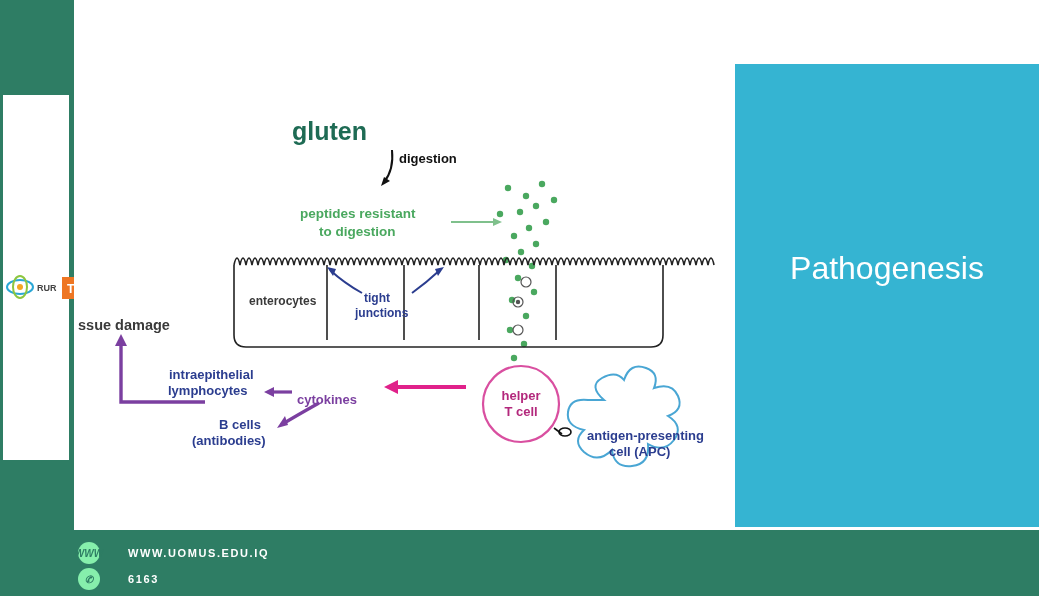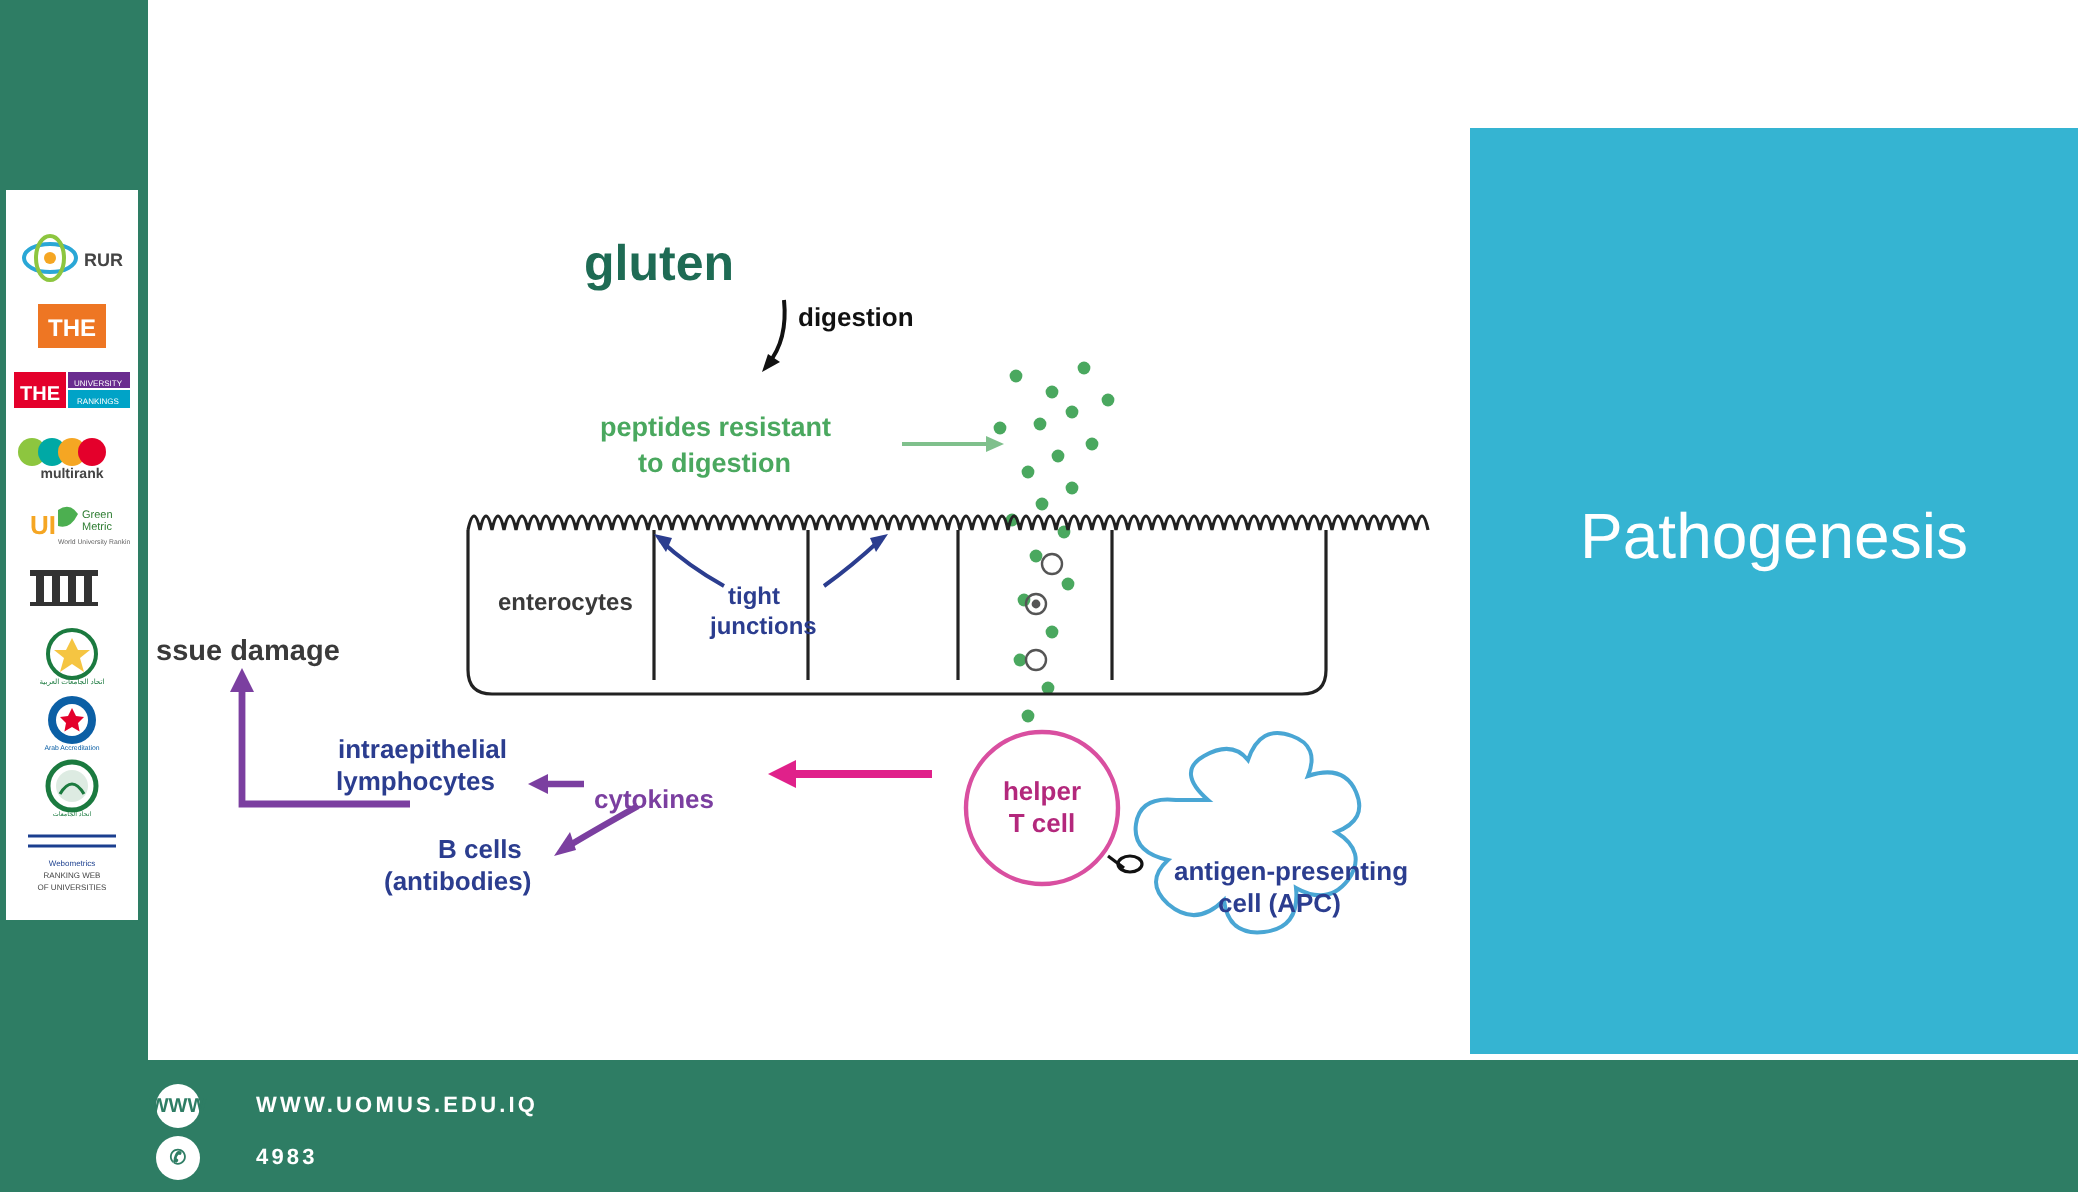--- a/index.html
+++ b/index.html
@@ -11,21 +11,21 @@
   .slide{position:relative;width:1039px;height:596px;}
 
   
   .left-band{
     position:absolute;left:0;top:0;width:74px;height:596px;
     background:#2e7d64;
   }
   .logo-strip{
     position:absolute;left:3px;top:95px;width:66px;height:365px;
     background:#ffffff;
-    display:flex;flex-direction:column;align-items:center;
+    display:flex;flex-direction:row;align-items:center;
     padding-top:20px;box-sizing:border-box;gap:3px;
   }
   .logo-item{width:58px;height:30px;display:flex;align-items:center;justify-content:center;}
 
   
   .canvas{
     position:absolute;left:74px;top:0;width:965px;height:530px;background:#ffffff;
   }
 
   
@@ -46,22 +46,22 @@
 
   .lbl{font-family:"Liberation Sans", sans-serif;font-weight:bold;}
 
   
   .footer{
     position:absolute;left:0;top:530px;width:1039px;height:66px;background:#2e7d64;
   }
   .footer-left{position:absolute;left:78px;top:8px;color:#ffffff;}
   .f-row{display:flex;align-items:center;gap:8px;margin-top:4px;}
   .f-ico{
-    width:22px;height:22px;border-radius:50%;background:#ffffff;color:#2e7d64;
-    display:flex;align-items:center;justify-content:center;font-size:10px;font-weight:bold;
+    width:22px;height:22px;border-radius:50%;background:#86efac;color:#2e7d64;
+    display:flex;align-items:center;justify-content:center;font-size:10px;font-weight:bold;font-style:italic;
   }
   .f-txt{font-size:11px;font-weight:bold;letter-spacing:1.6px;color:#ffffff;margin-left:20px;}
 </style>
 </head>
 <body>
 
 <div class="slide">
 
   <div class="left-band">
     <div class="logo-strip">
@@ -300,19 +300,19 @@
   </div>
 
   <div class="footer">
     <div class="footer-left">
       <div class="f-row">
         <div class="f-ico">WWW</div>
         <div class="f-txt">WWW.UOMUS.EDU.IQ</div>
       </div>
       <div class="f-row">
         <div class="f-ico">✆</div>
-        <div class="f-txt">4983</div>
+        <div class="f-txt">6163</div>
       </div>
     </div>
 
   </div>
 
 </div>
 
 </body></html>

